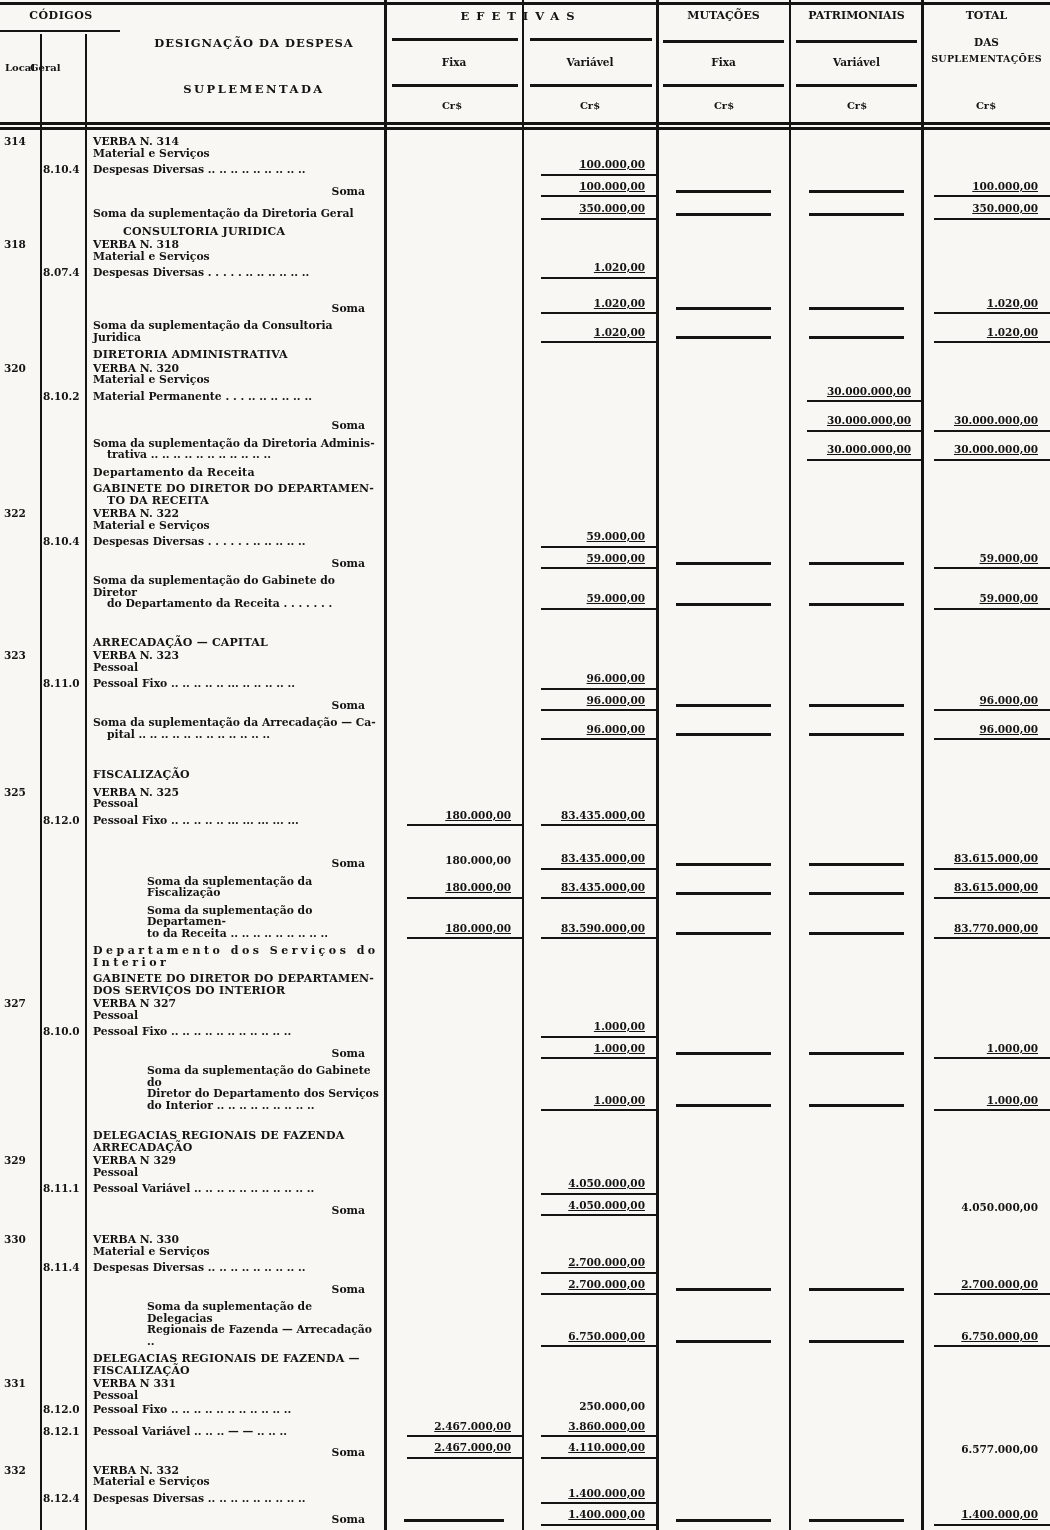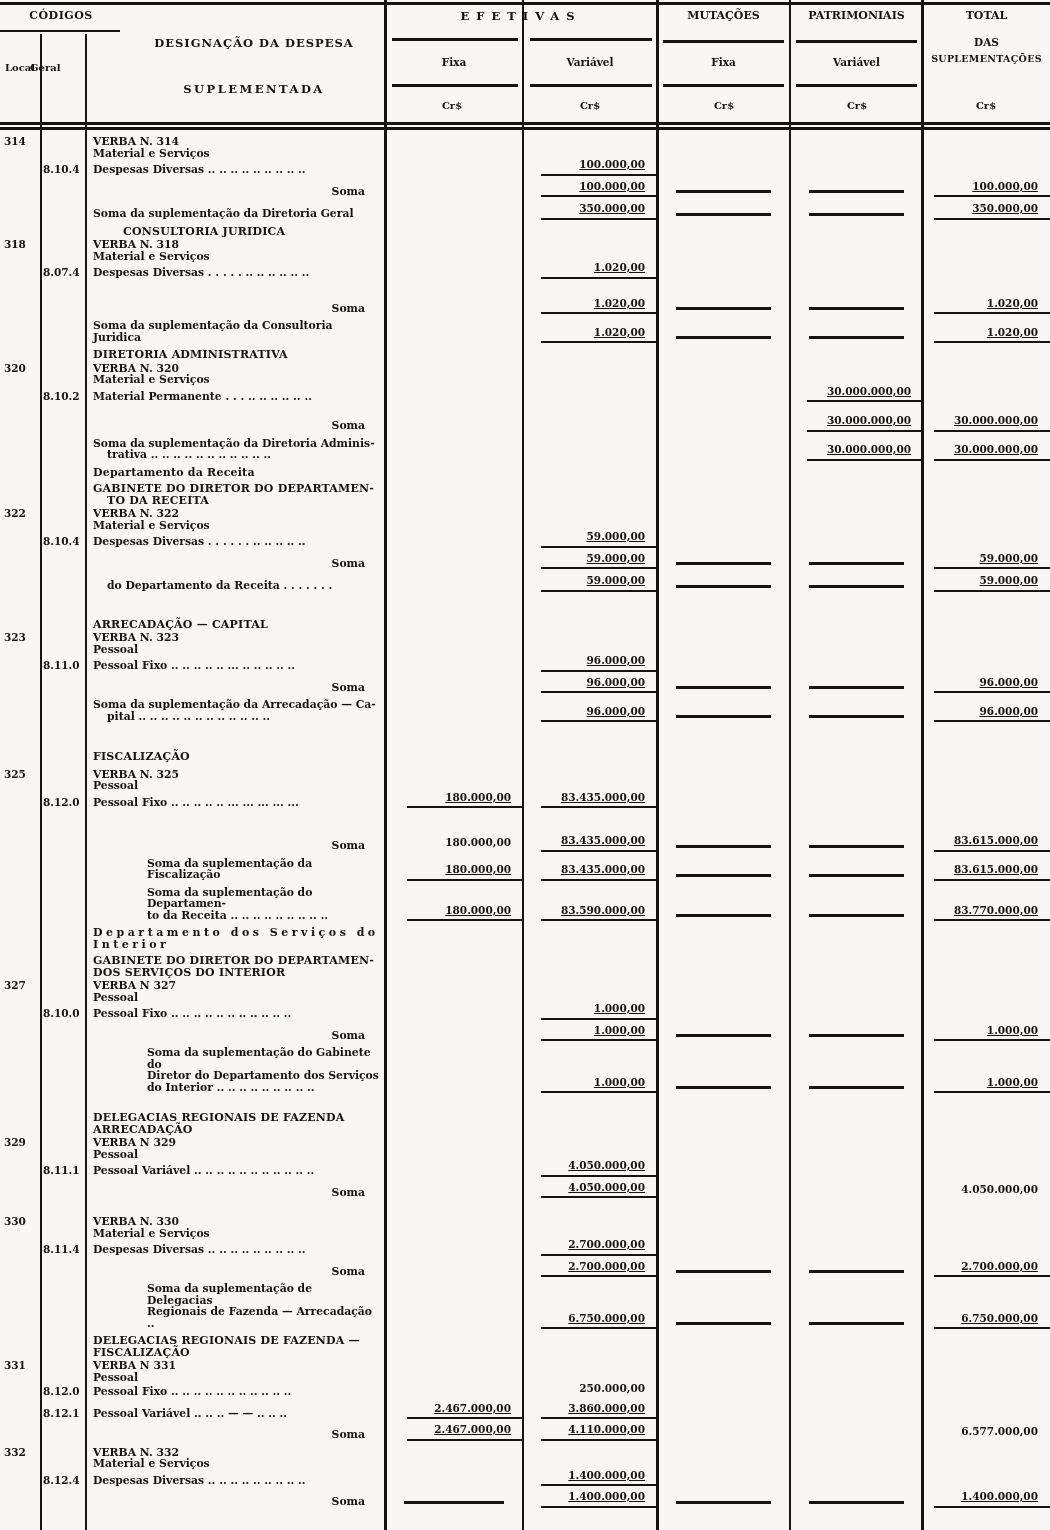--- a/index.html
+++ b/index.html
@@ -439,20 +439,21 @@
           <div class="dash"></div>
         </div>
         <div class="acell a-tt">
           <span class="amt u">59.000,00</span>
         </div>
       </div>
       <div class="row t-m">
         <div class="c-local"></div>
         <div class="c-geral"></div>
         <div class="c-desc">
+          <span class="dline">Soma da suplementação do Gabinete do  Diretor</span>
           <span class="dline" style="padding-left: 14px;">do  Departamento  da  Receita . . . . . . .</span>
         </div>
         <div class="acell a-f1"></div>
         <div class="acell a-v1">
           <span class="amt u">59.000,00</span>
         </div>
         <div class="acell a-f2">
           <div class="dash"></div>
         </div>
         <div class="acell a-v2">

